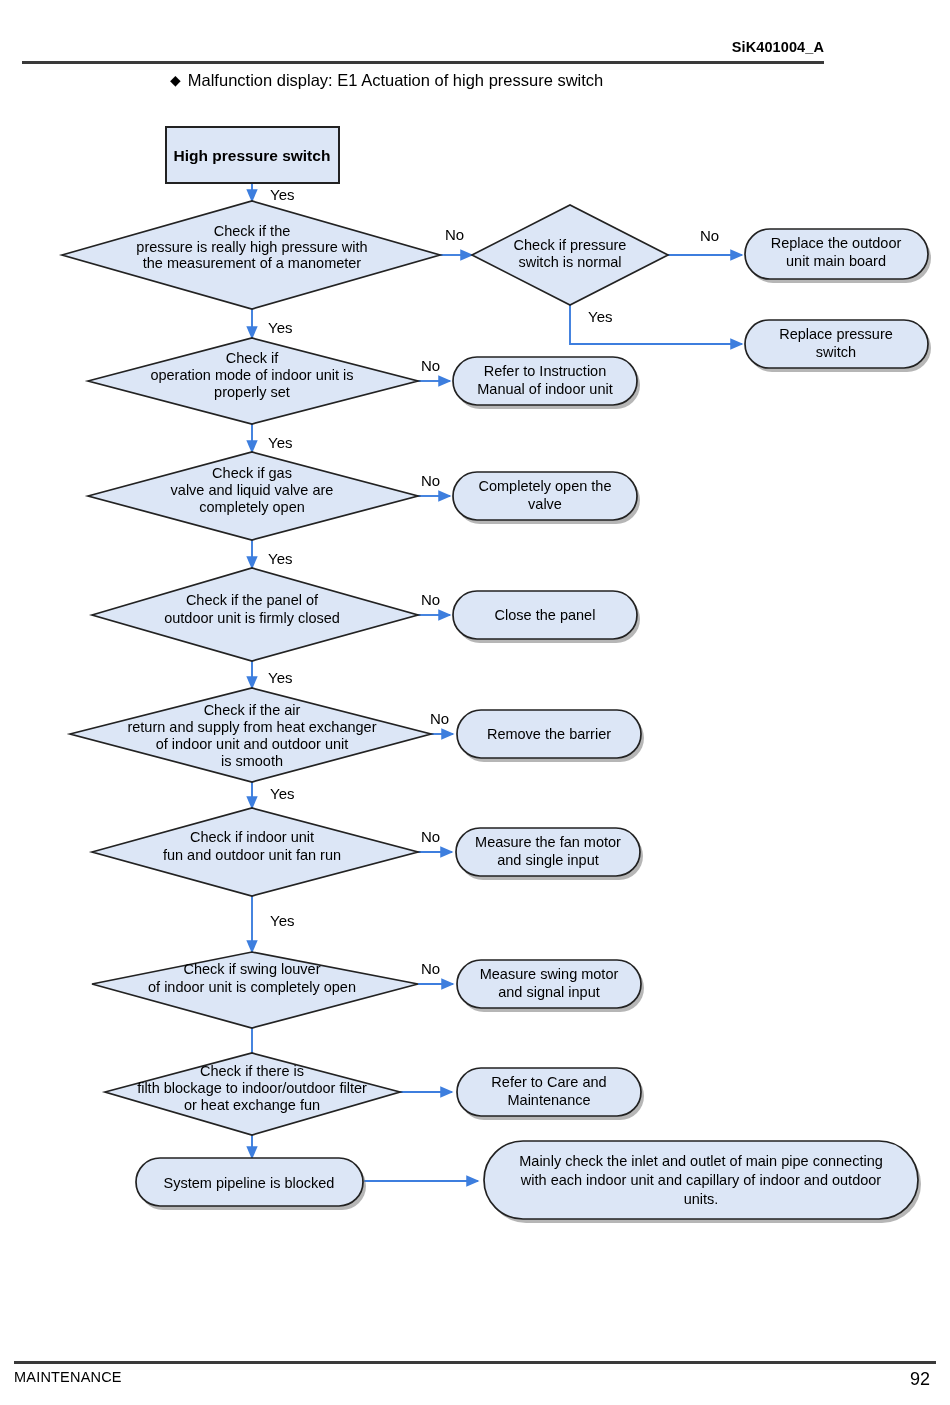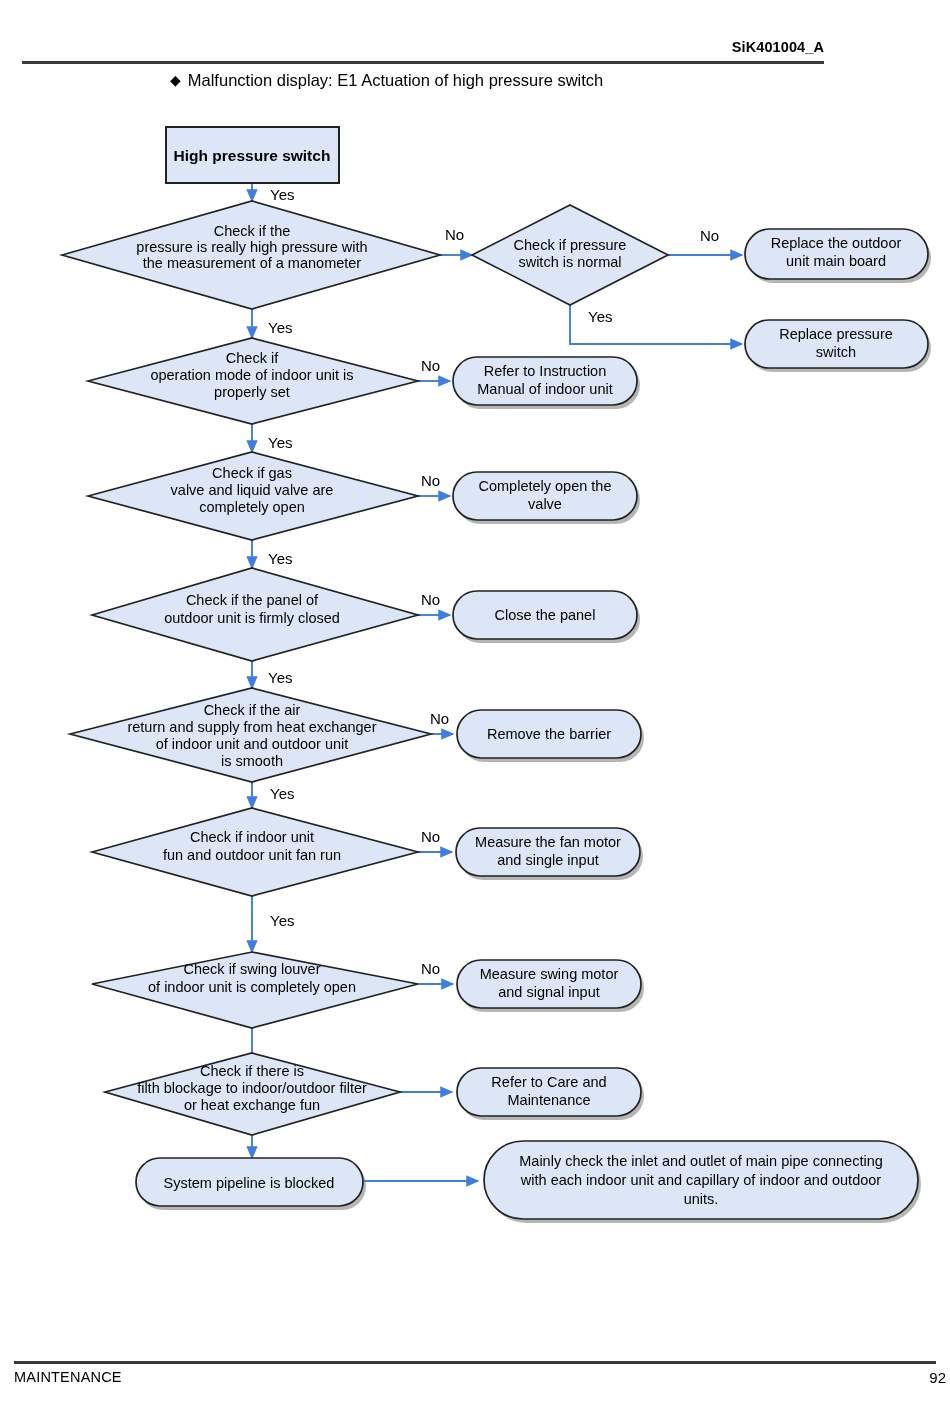--- a/index.html
+++ b/index.html
@@ -93,23 +93,23 @@
   }
   #doc-footer .ftr-left {
     position: absolute;
     left: 14px;
     top: 26px;
     font-size: 14.5px;
     letter-spacing: 0.2px;
   }
   #doc-footer .ftr-right {
     position: absolute;
-    right: 4px;
+    right: 20px;
     top: 26px;
-    font-size: 15px;
+    font-size: 18px;
   }
 </style>
 </head>
 <body>
 
 <div class="page">
 
   <div id="doc-header">
     <div class="hdr-code">SiK401004_A</div>
     <div class="hdr-rule"></div>

